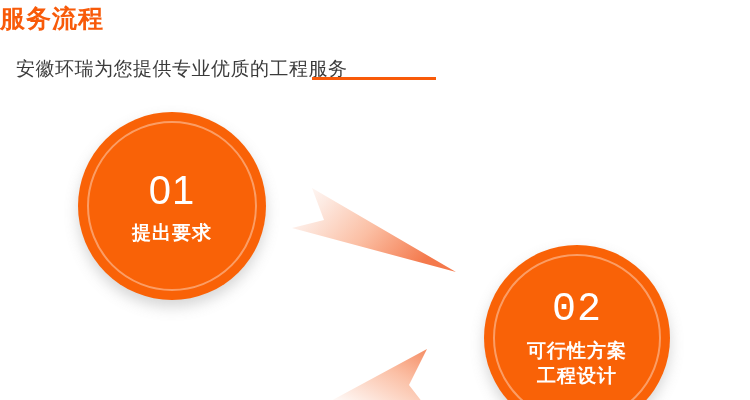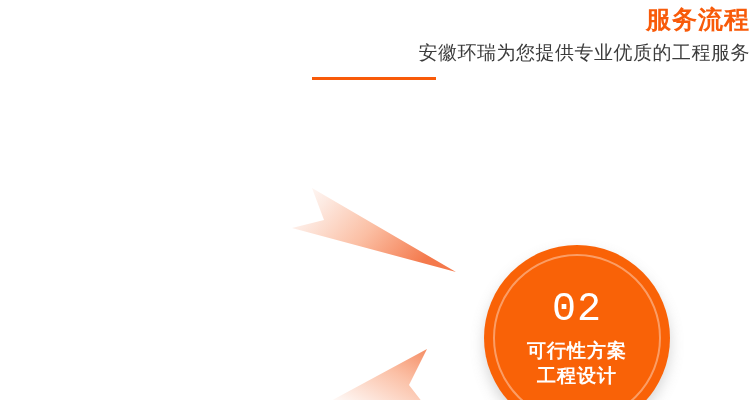--- a/index.html
+++ b/index.html
@@ -17,33 +17,34 @@
     background: #ffffff;
     overflow: hidden;
   }
 
   
   .header {
     position: absolute;
     left: 0;
     top: 0;
     width: 750px;
-    text-align: right;
+    text-align: left;
+    font-family: Liberation Serif, serif;
   }
   .page-title {
     margin: 0;
     padding-top: 4px;
     font-size: 25px;
     line-height: 30px;
     font-weight: bold;
     color: #f85a09;
     letter-spacing: 1px;
   }
   .page-subtitle {
-    margin: 0;
+    margin: 16px;
     padding-top: 6px;
     font-size: 19px;
     line-height: 26px;
     font-weight: normal;
     color: #3b3b3b;
     letter-spacing: 0.5px;
   }
   .title-divider {
     position: absolute;
     left: 312px;
@@ -144,20 +145,24 @@
       <linearGradient id="arrowGrad2" x1="0" y1="1" x2="1" y2="0">
         <stop offset="0%" stop-color="#ffffff" stop-opacity="1"></stop>
         <stop offset="25%" stop-color="#fde6dc" stop-opacity="1"></stop>
         <stop offset="62%" stop-color="#fbc0a6" stop-opacity="1"></stop>
         <stop offset="100%" stop-color="#f58d64" stop-opacity="1"></stop>
       </linearGradient>
     </defs>
     <polygon points="102,4 2,58 98,58 84,40" fill="url(#arrowGrad2)"></polygon>
   </svg>
 
+  <div class="step-circle" id="step-1">
+    <div class="step-number">01</div>
+    <div class="step-label">提出要求</div>
+  </div>
 
   <div class="step-circle" id="step-2">
     <div class="step-number">02</div>
     <div class="step-label">可行性方案</div>
     <div class="step-label">工程设计</div>
   </div>
 
 </div>
 
 </body></html>

